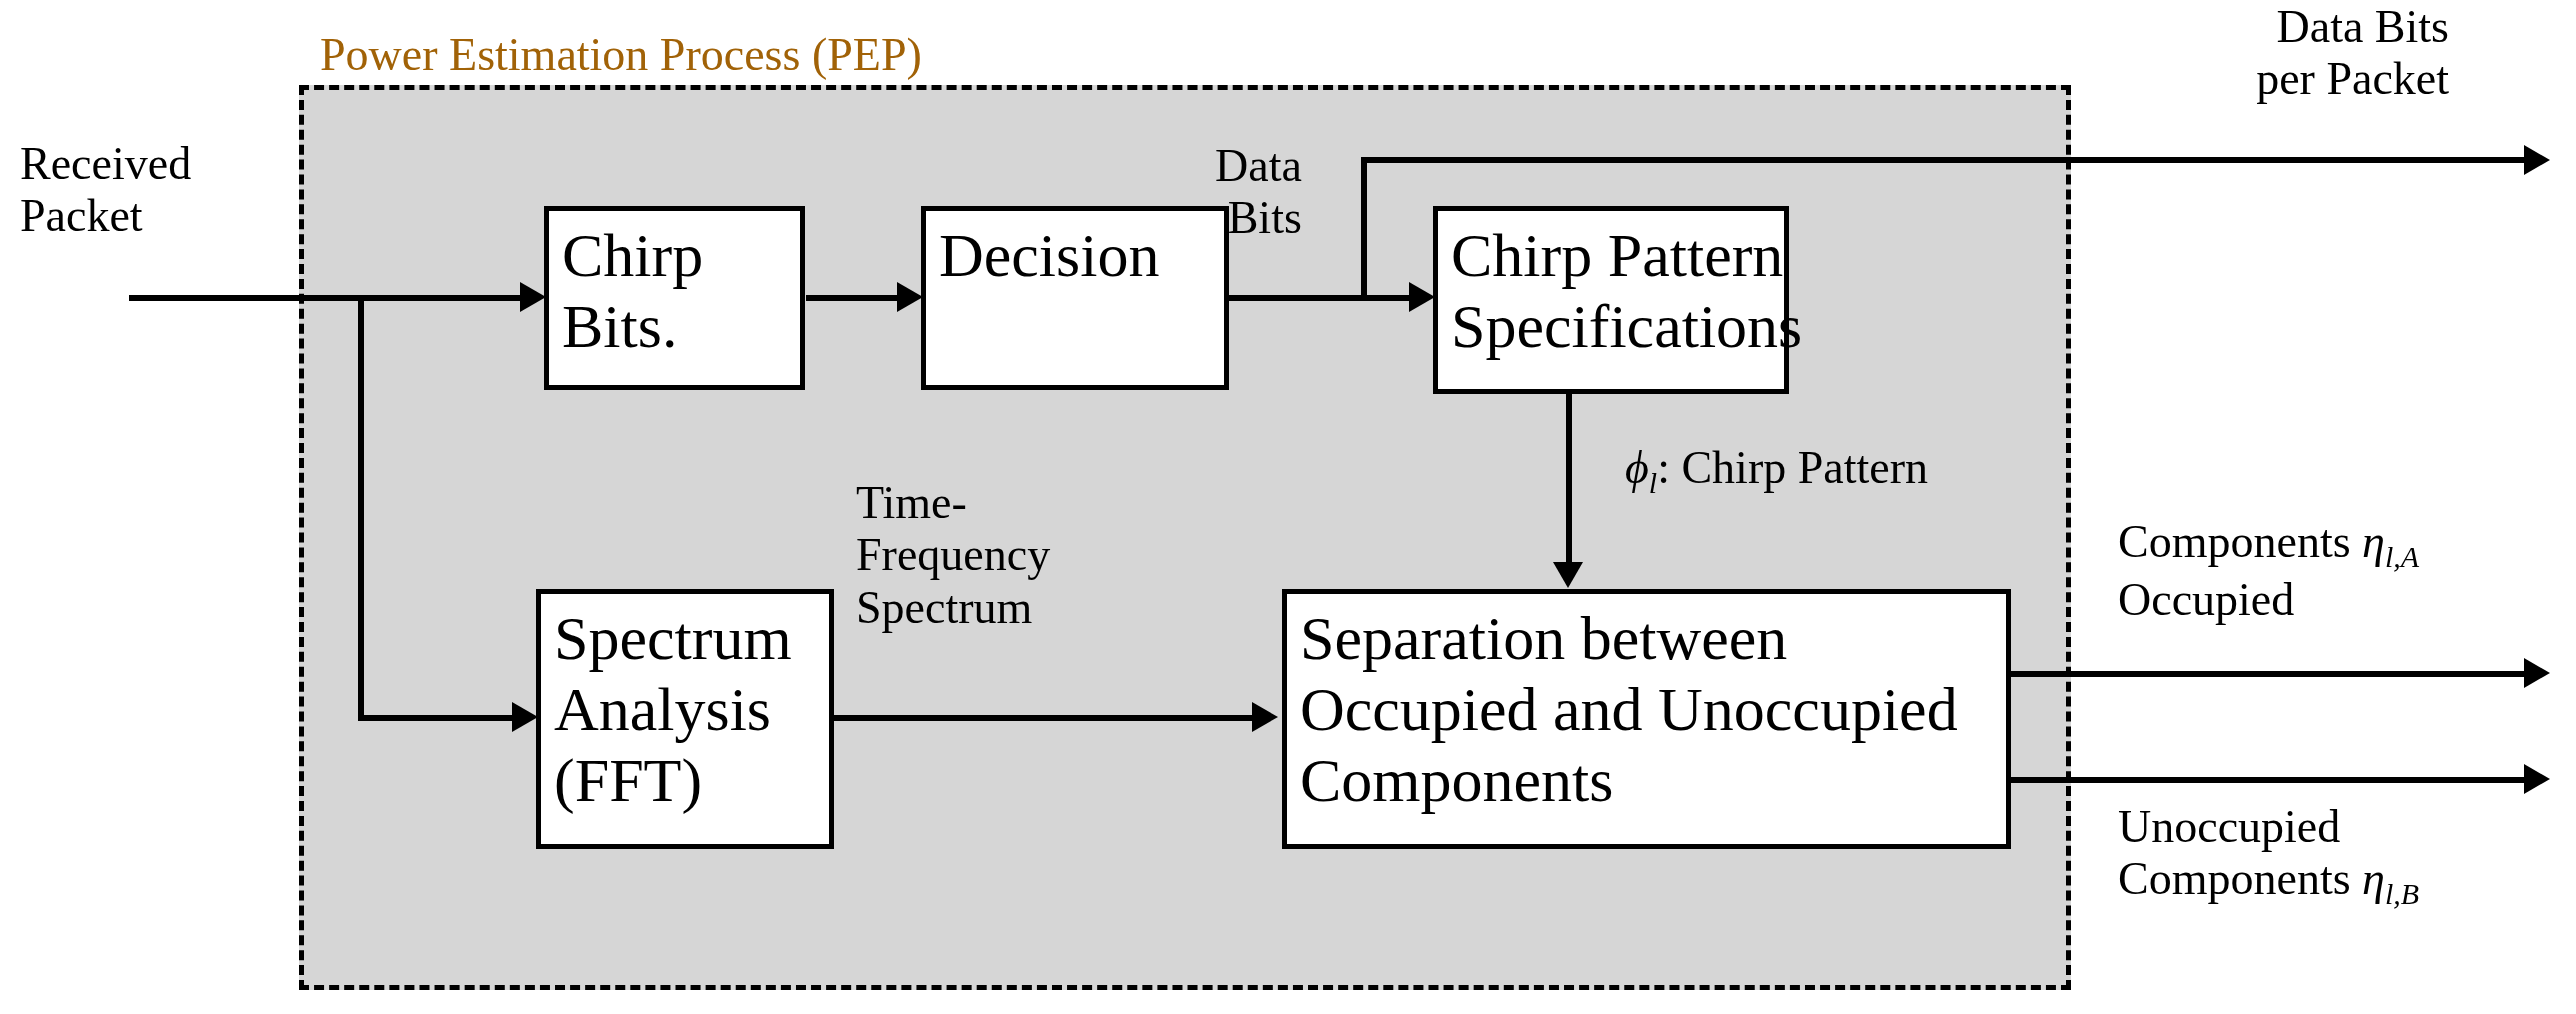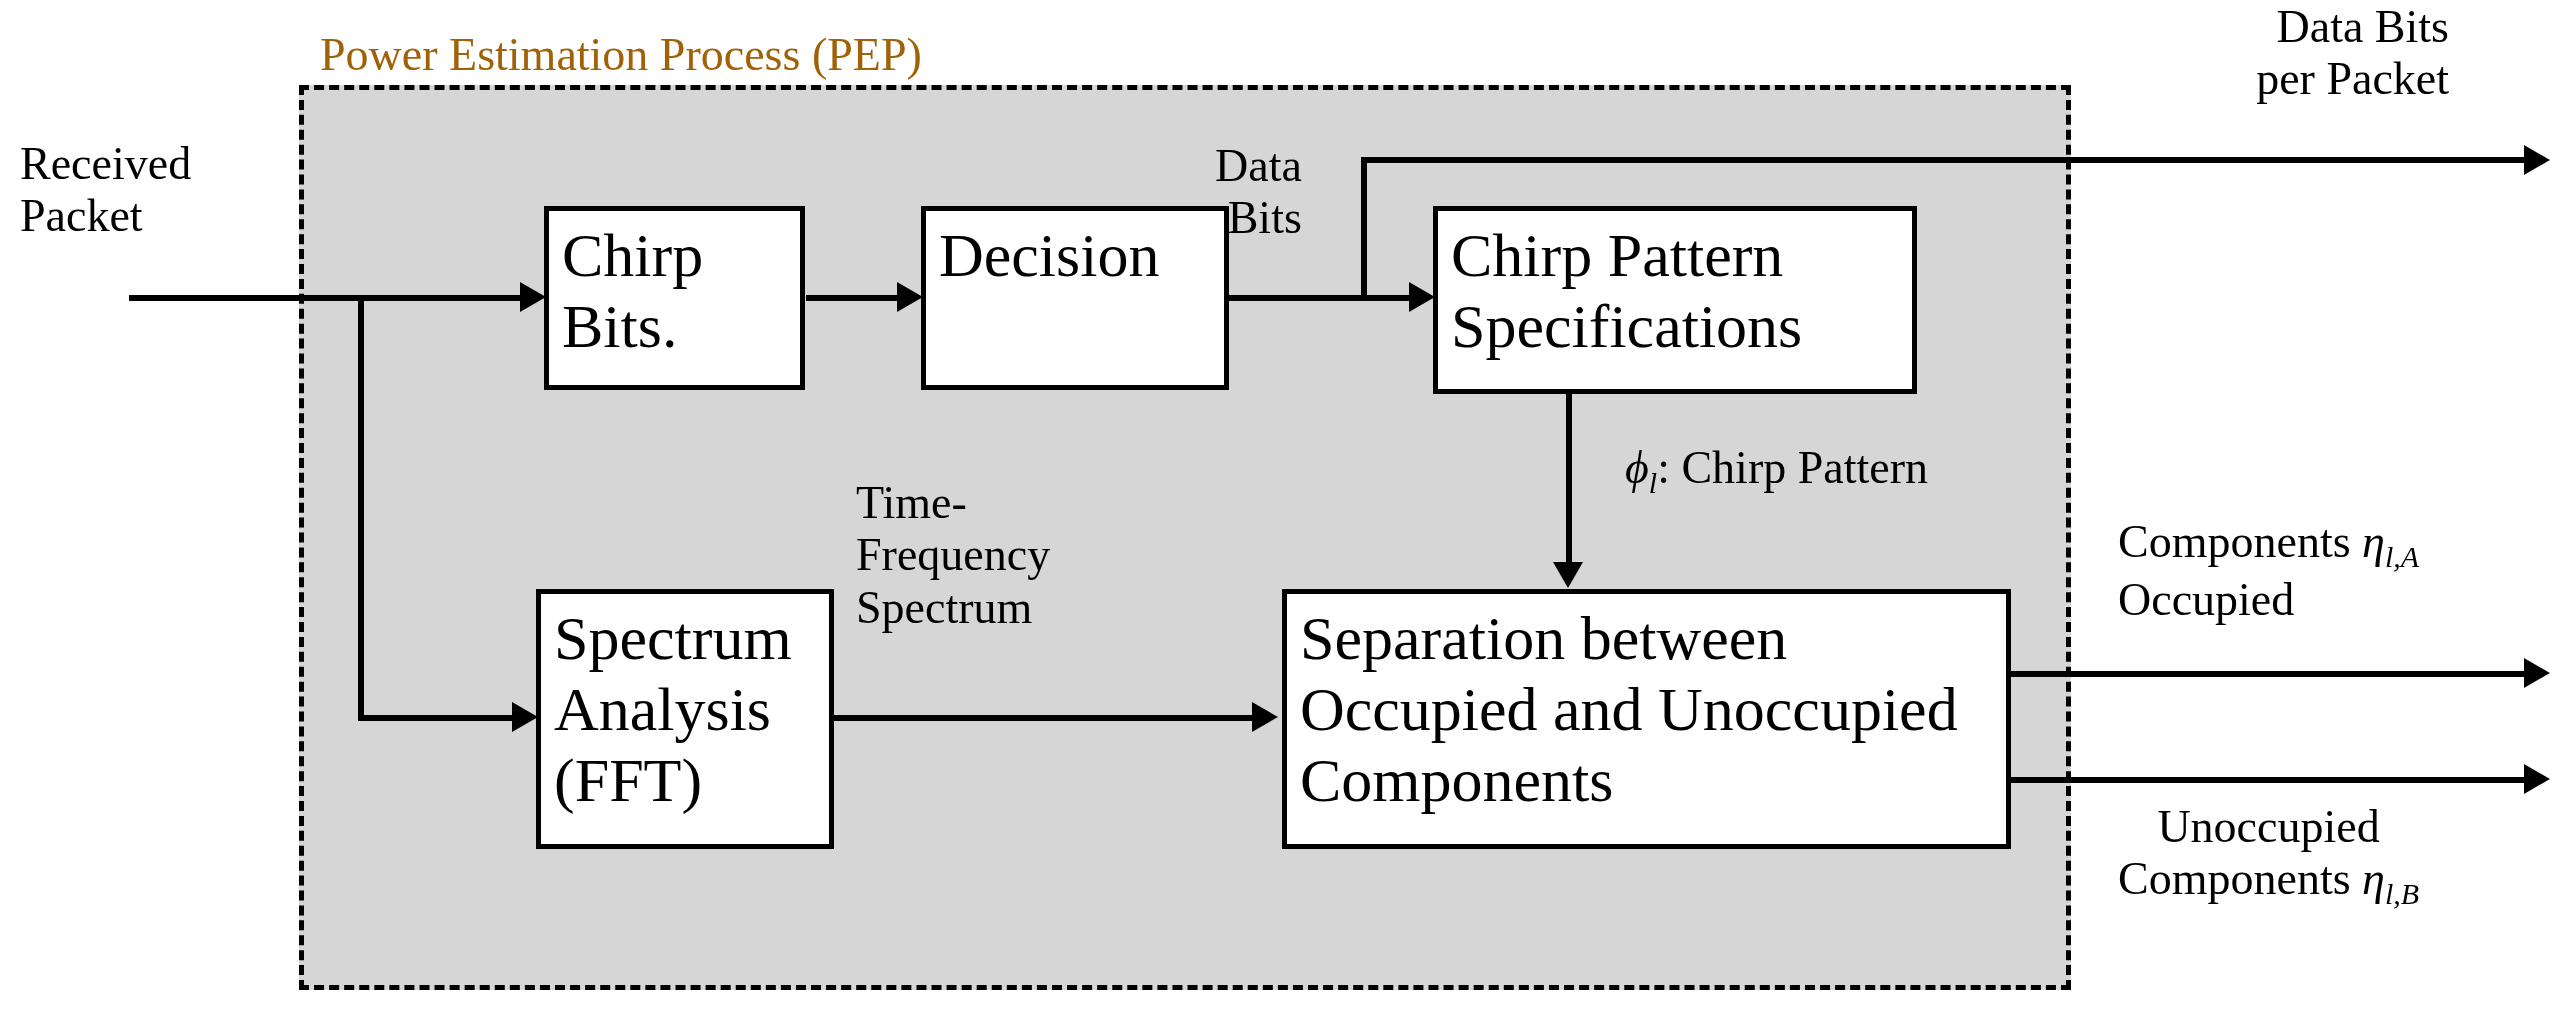--- a/index.html
+++ b/index.html
@@ -43,41 +43,41 @@
     background: #ffffff;
     border: 5.5px solid #000000;
     box-sizing: border-box;
     font-size: 62px;
     line-height: 1.14;
     color: #000;
     padding: 9.2px 13px;
   }
   #box-chirp-demod   { left: 544px;  top: 206px; width: 261px; height: 184px; }
   #box-decision      { left: 921px; top: 206px; width: 308px; height: 184px; }
-  #box-chirp-pattern { left: 1433px; top: 206px; width: 484px; height: 188px; }
+  #box-chirp-pattern { left: 1433px; top: 206px; width: 356px; height: 188px; }
   #box-spectrum      { left: 536px;  top: 589px; width: 298px; height: 260px; }
   #box-separation    { left: 1282px; top: 589px; width: 729px; height: 260px; }
   #box-chirp-pattern .bline,
   #box-separation .bline { white-space: nowrap; }
 
   
   .label {
     position: absolute;
     font-size: 46px;
     line-height: 1.14;
     color: #000;
     white-space: nowrap;
   }
   #lbl-received-packet { left: 20px;   top: 138px; }
   #lbl-data-bits       { left: 1215px; top: 140px; text-align: right; }
   #lbl-data-bits-pkt   { left: 2145px; top: 1px;   text-align: right; width: 304px; }
   #lbl-time-freq       { left: 856px;  top: 477px; }
   #lbl-phi-chirp       { left: 1593px; top: 442px; margin-left: 32px; }
   #lbl-occupied        { left: 2118px; top: 516px; }
-  #lbl-unoccupied      { left: 2118px; top: 801px; text-align: center; }
+  #lbl-unoccupied      { left: 2118px; top: 801px; }
   .sub { font-size: 30px; vertical-align: -0.32em; font-style: italic; }
   .ital { font-style: italic; }
 
   
   .hline { position: absolute; height: 6.4px; background: #000; }
   .vline { position: absolute; width: 6.4px;  background: #000; }
   .arrow-r {
     position: absolute;
     width: 0; height: 0;
     border-top: 15.7px solid transparent;

